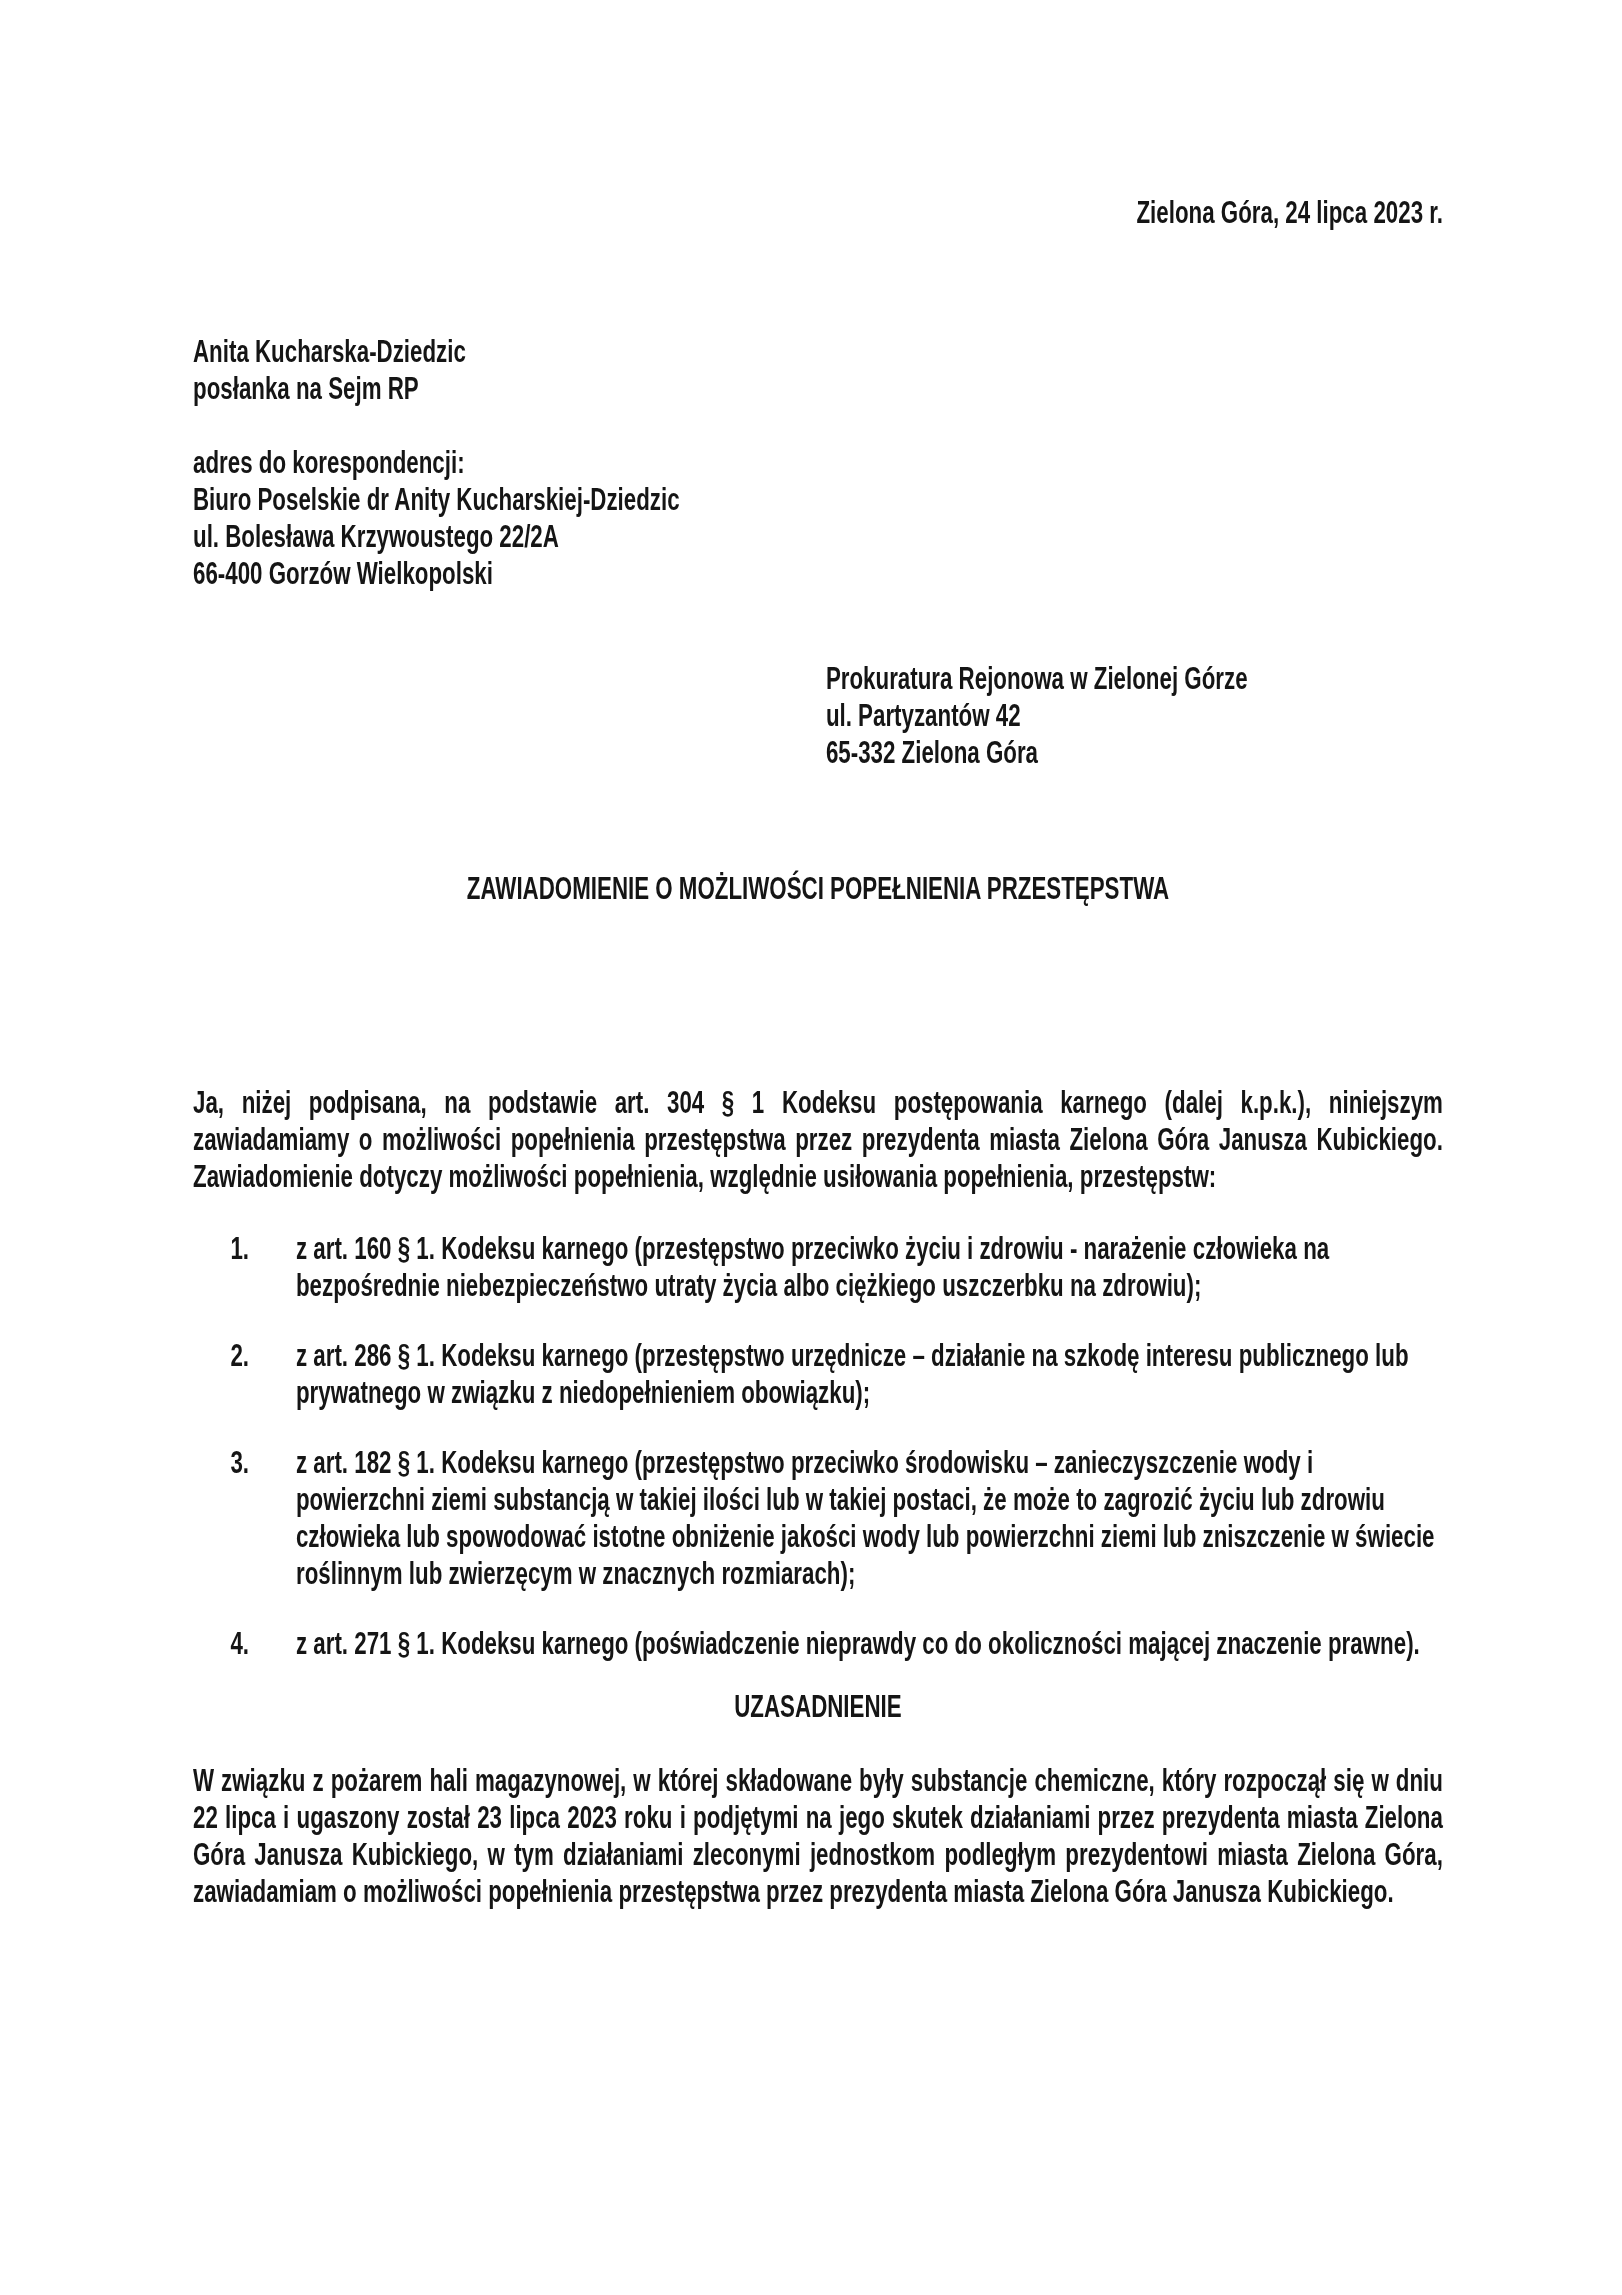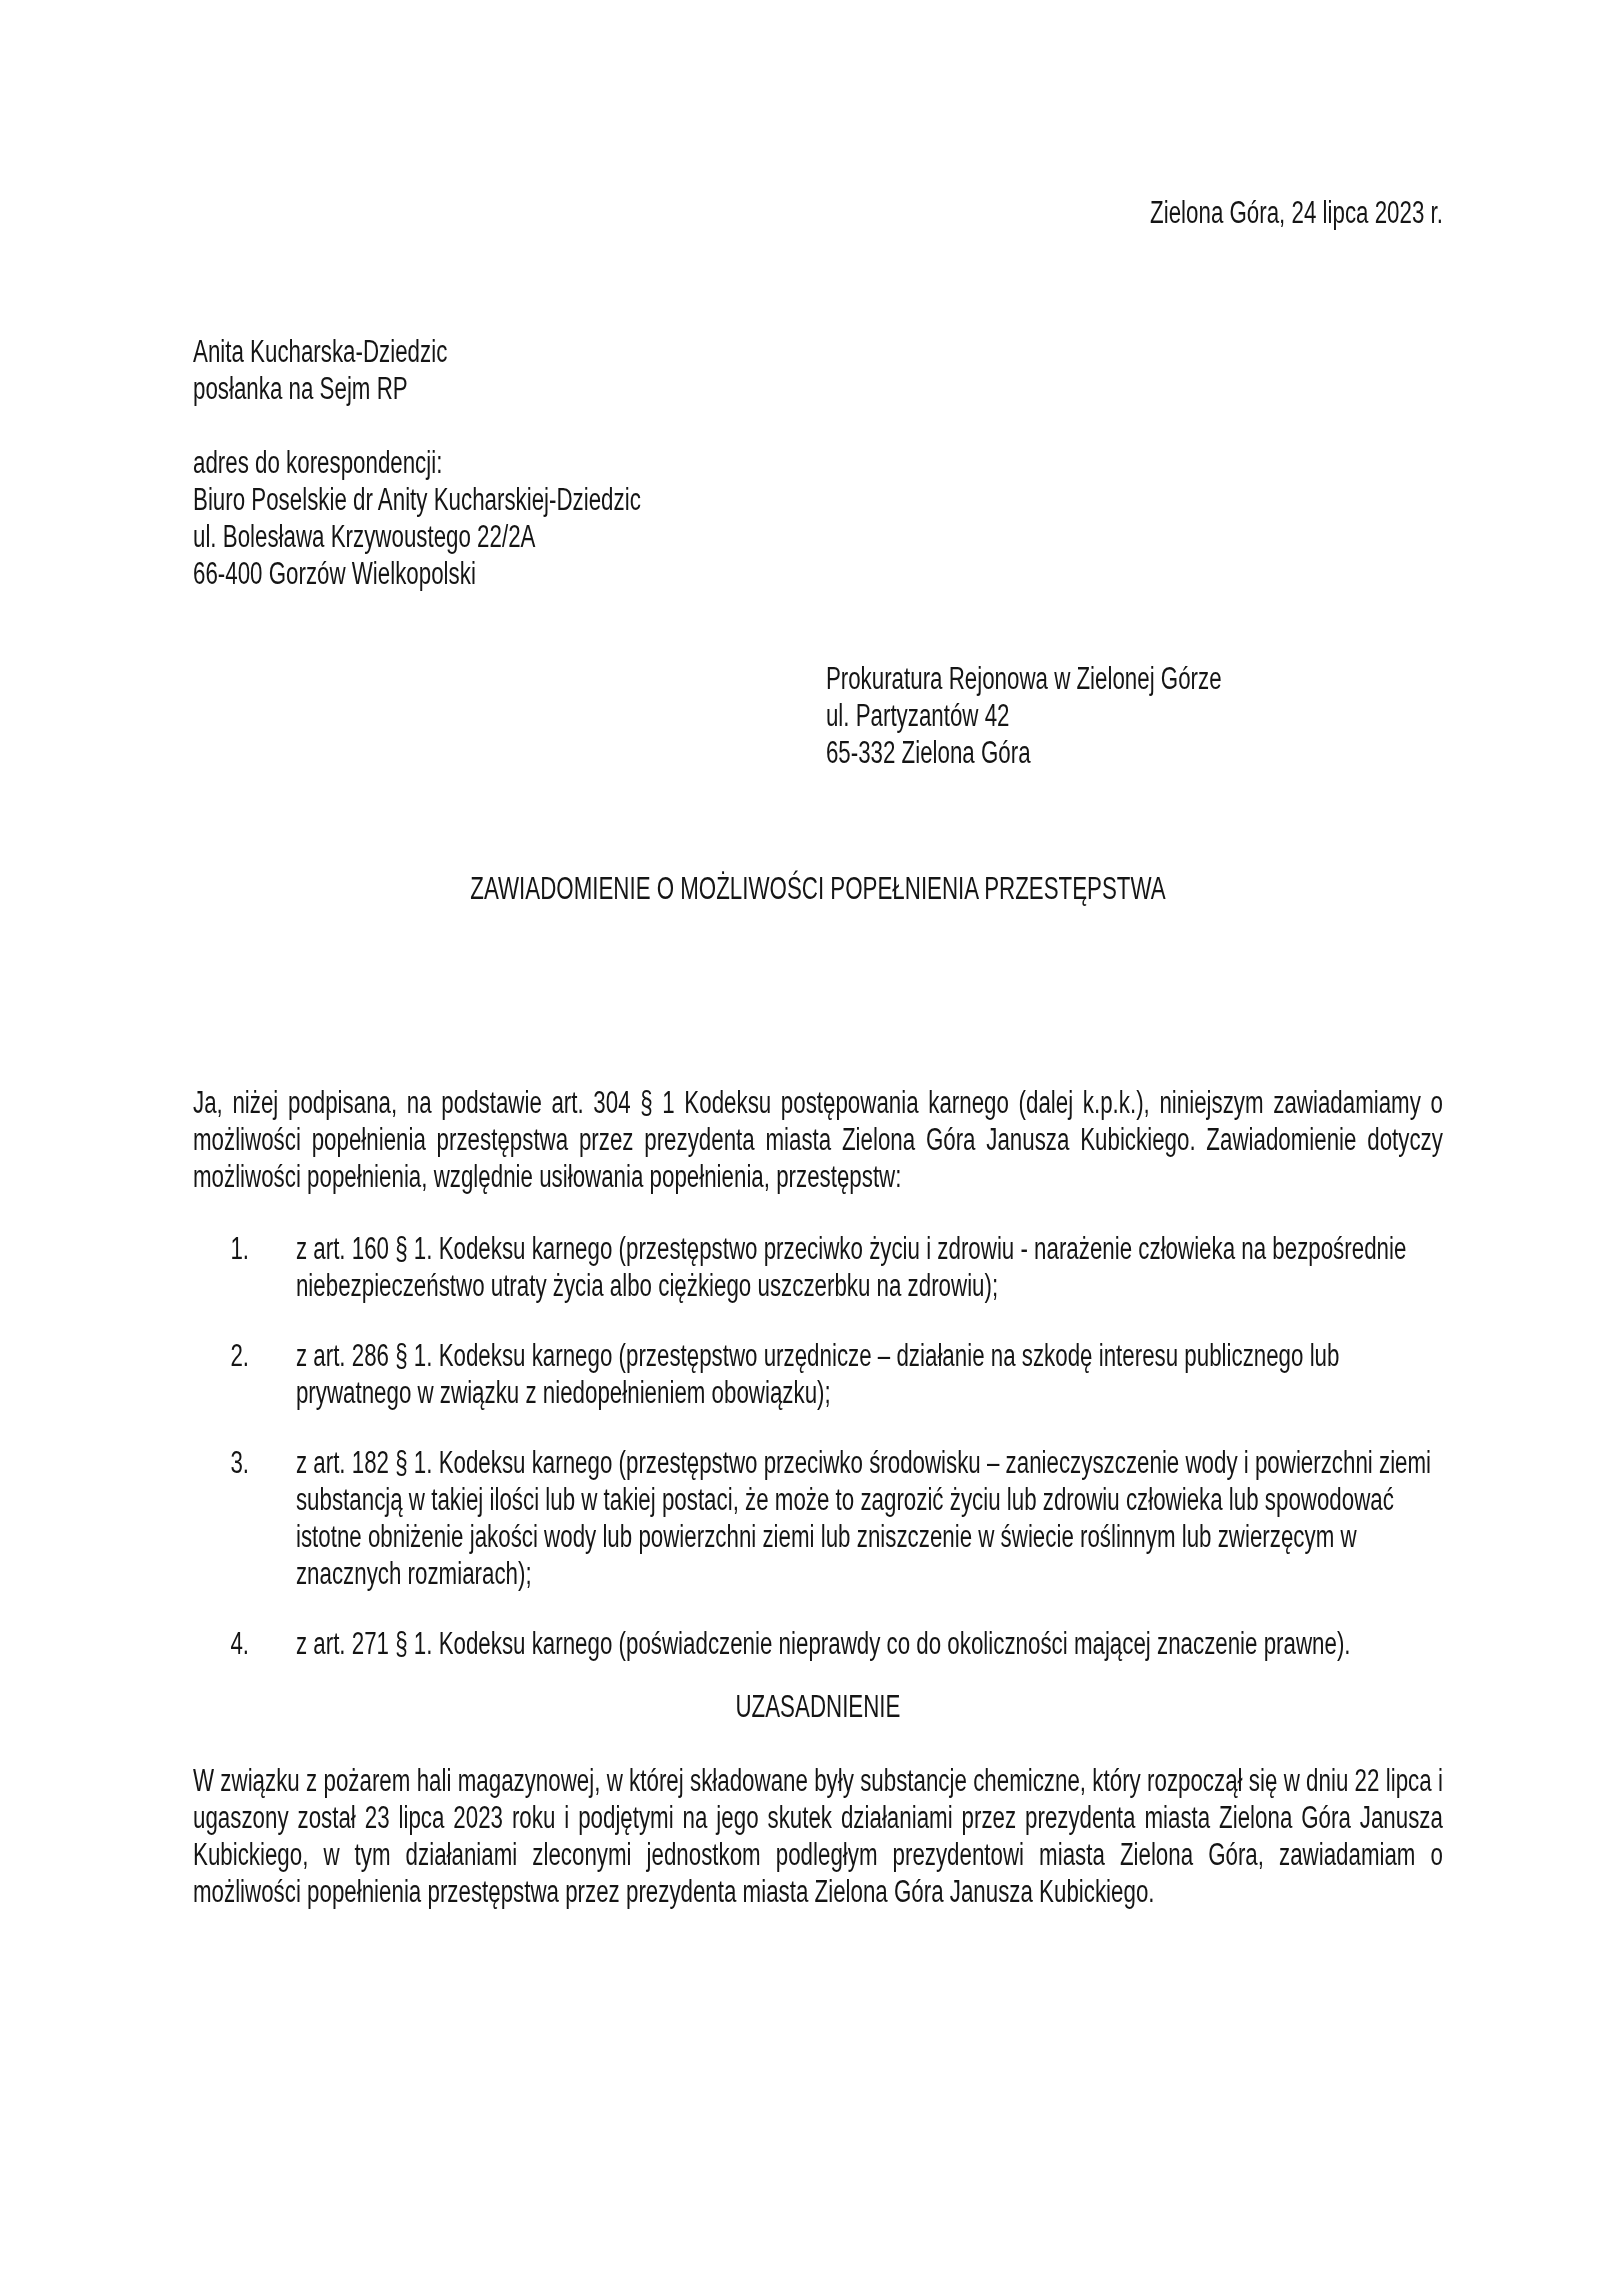--- a/index.html
+++ b/index.html
@@ -3,21 +3,21 @@
 <meta charset="utf-8">
 <style>
   html, body { margin: 0; padding: 0; background: #e8e8e8; }
   .page {
     position: relative;
     width: 1623px;
     height: 2295px;
     background: #ffffff;
     overflow: hidden;
     font-family: "Liberation Sans", sans-serif;
-    font-weight: 400;
+    font-weight: 700;
     color: #151515;
   }
   
   .cond {
     width: 1736px;
     margin-left: 193px;
     transform: scaleX(0.72);
     transform-origin: 0 0;
     font-size: 31px;
     line-height: 37px;

